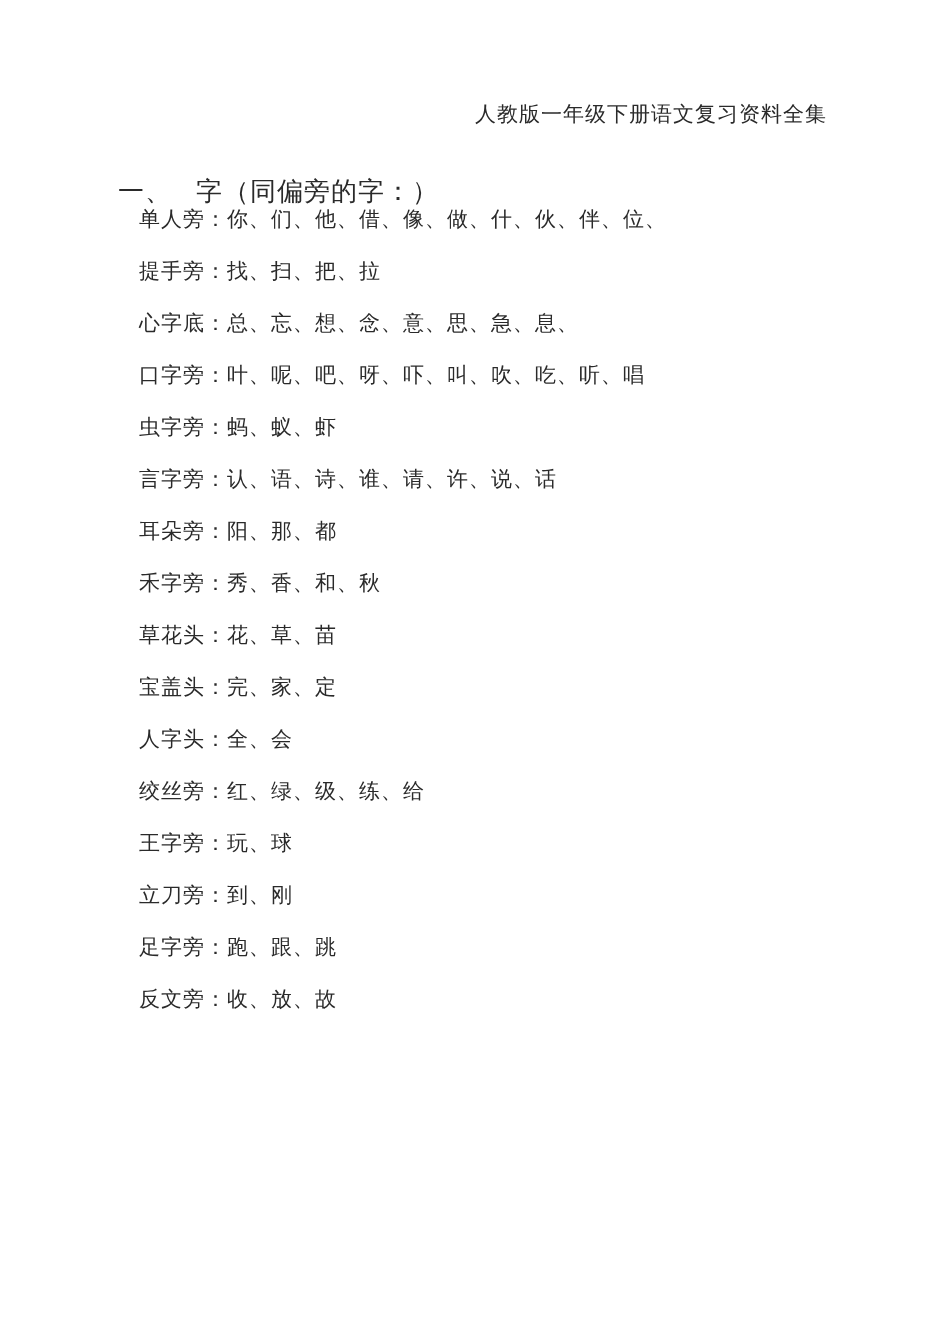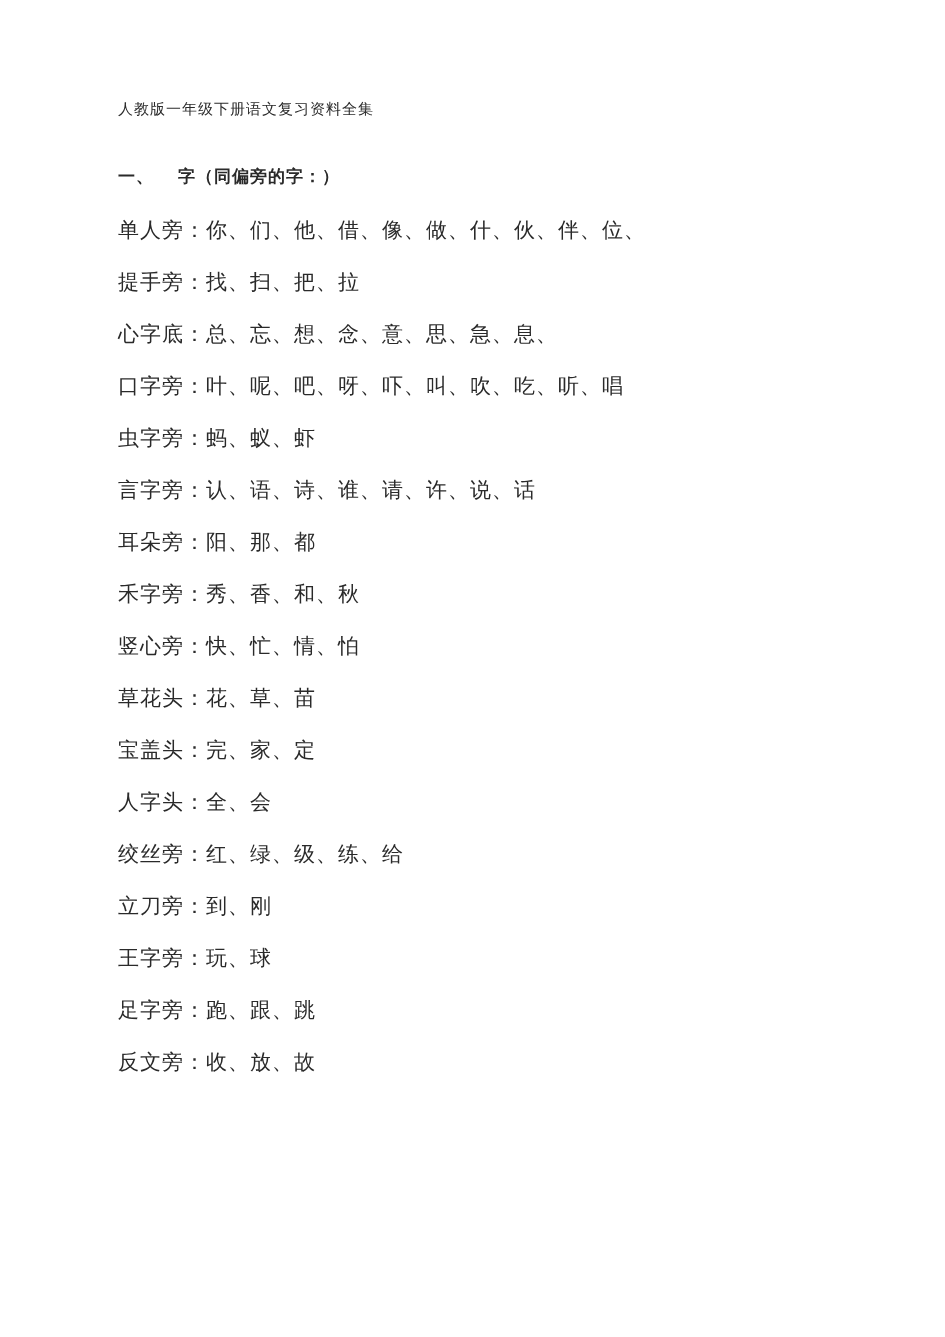--- a/index.html
+++ b/index.html
@@ -3,62 +3,60 @@
   <meta charset="utf-8">
   <style>
     * { margin: 0; padding: 0; box-sizing: border-box; }
     html, body { width: 945px; height: 1337px; background: #ffffff; }
     body {
       font-family: "SimSun", "宋体", serif;
       color: #2a2a2a;
       padding: 100px 118px 0 118px;
     }
     .title {
-      text-align: left;
-      font-size: 15px;
+      text-align: right;
+      font-size: 21px;
       letter-spacing: 1px;
       margin-bottom: 46px;
     }
     .section-heading {
-      font-weight: bold;
-      font-size: 17px;
-      margin-bottom: 32px;
+      font-weight: normal;
+      font-size: 26px;
       letter-spacing: 1px;
     }
     .section-heading .num { display: inline-block; margin-right: 24px; }
     .line {
       font-size: 21px;
       line-height: 1;
       margin-bottom: 31px;
       letter-spacing: 1px;
       white-space: nowrap;
     }
-    .label { display: inline; }
+    .label { display: inline; margin-left: 21px; }
     .chars { display: inline; }
   </style>
 </head>
 <body>
 
 <div class="title">人教版一年级下册语文复习资料全集</div>
 
 <div class="section-heading">
   <span class="num">一、</span><span>字（同偏旁的字：）</span>
 </div>
 
 <div id="lines">
     <div class="line"><span class="label">单人旁：</span><span class="chars">你、们、他、借、像、做、什、伙、伴、位、</span></div>
     <div class="line"><span class="label">提手旁：</span><span class="chars">找、扫、把、拉</span></div>
     <div class="line"><span class="label">心字底：</span><span class="chars">总、忘、想、念、意、思、急、息、</span></div>
     <div class="line"><span class="label">口字旁：</span><span class="chars">叶、呢、吧、呀、吓、叫、吹、吃、听、唱</span></div>
     <div class="line"><span class="label">虫字旁：</span><span class="chars">蚂、蚁、虾</span></div>
     <div class="line"><span class="label">言字旁：</span><span class="chars">认、语、诗、谁、请、许、说、话</span></div>
     <div class="line"><span class="label">耳朵旁：</span><span class="chars">阳、那、都</span></div>
     <div class="line"><span class="label">禾字旁：</span><span class="chars">秀、香、和、秋</span></div>
-    <div class="line"><span class="label">竖心旁：</span><span class="chars">快、忙、情、怕</span></div>
     <div class="line"><span class="label">草花头：</span><span class="chars">花、草、苗</span></div>
     <div class="line"><span class="label">宝盖头：</span><span class="chars">完、家、定</span></div>
     <div class="line"><span class="label">人字头：</span><span class="chars">全、会</span></div>
     <div class="line"><span class="label">绞丝旁：</span><span class="chars">红、绿、级、练、给</span></div>
+    <div class="line"><span class="label">王字旁：</span><span class="chars">玩、球</span></div>
     <div class="line"><span class="label">立刀旁：</span><span class="chars">到、刚</span></div>
-    <div class="line"><span class="label">王字旁：</span><span class="chars">玩、球</span></div>
     <div class="line"><span class="label">足字旁：</span><span class="chars">跑、跟、跳</span></div>
     <div class="line"><span class="label">反文旁：</span><span class="chars">收、放、故</span></div>
   </div>
 
 </body></html>

